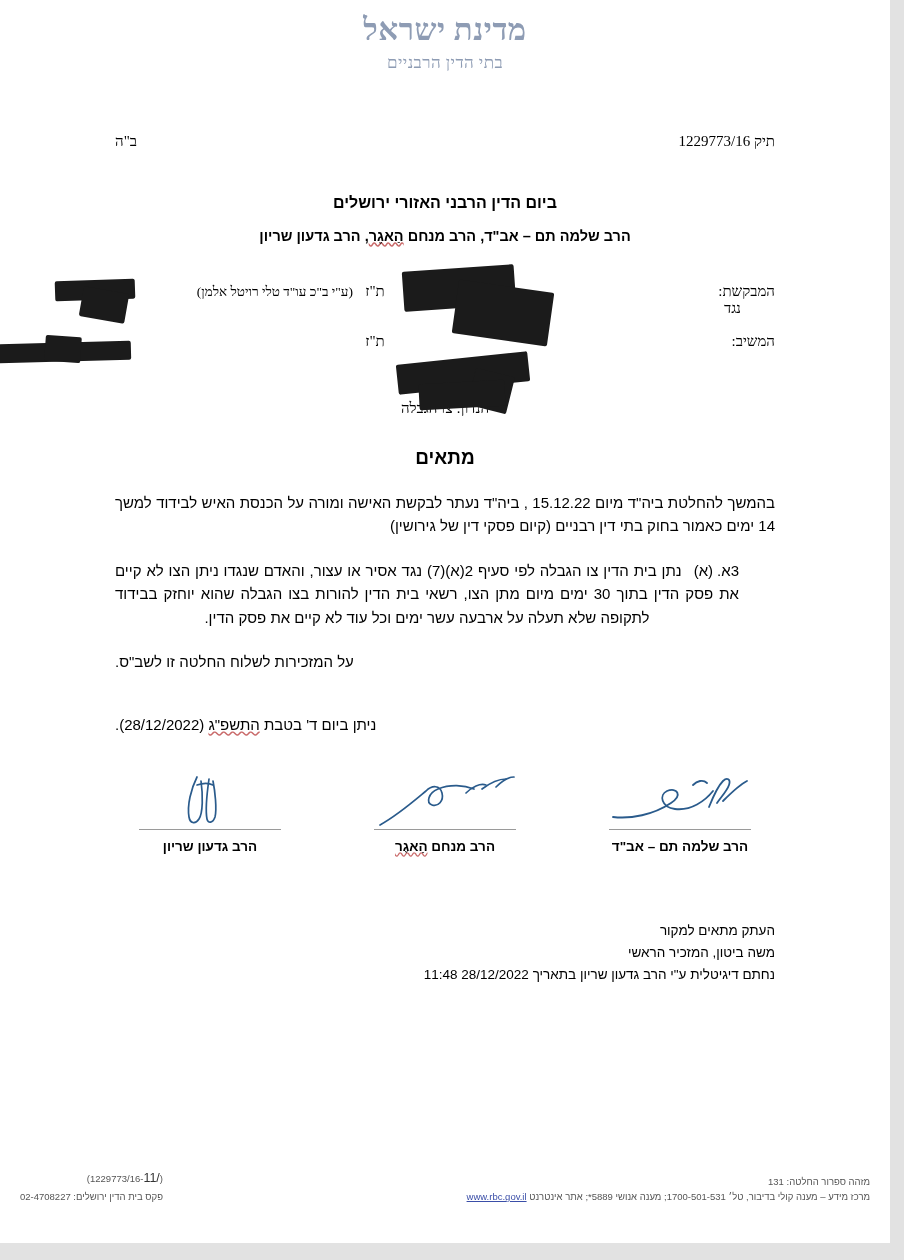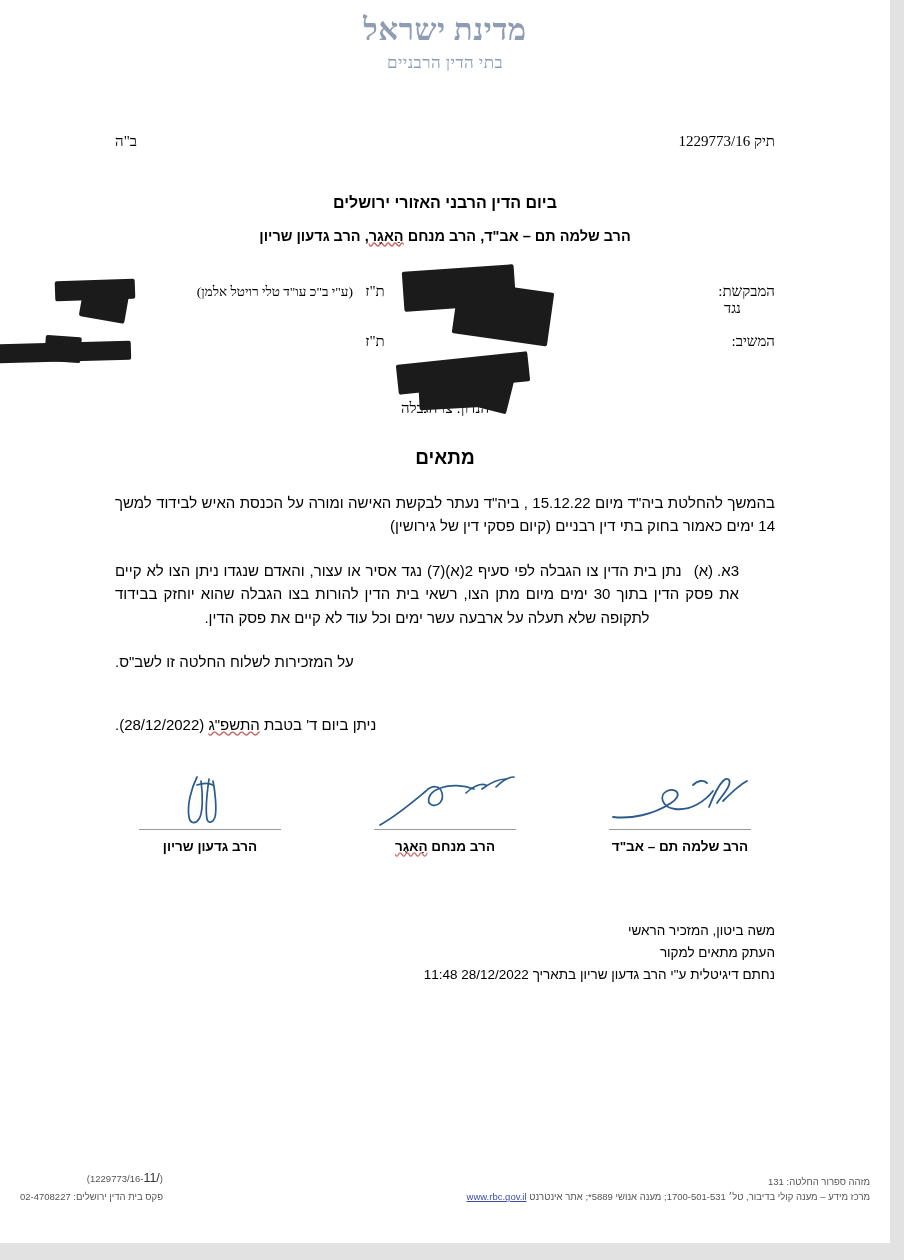--- a/index.html
+++ b/index.html
@@ -411,22 +411,22 @@
               <path d="M62 14 C 68 12, 74 12, 78 14"></path>
             </g>
           </svg>
         </div>
         <div class="sig-rule"></div>
         <div class="sig-name">הרב גדעון שריון</div>
       </div>
     </div>
 
     <div class="certify">
+      <div>העתק מתאים למקור</div>
       <div>משה ביטון, המזכיר הראשי</div>
-      <div>העתק מתאים למקור</div>
       <div>נחתם דיגיטלית ע"י הרב גדעון שריון בתאריך 28/12/2022 11:48</div>
     </div>
 
   </div>
 
   <div class="footer">
     <div class="footer-right">
       <div>מזהה ספרור החלטה: 131</div>
       <div>
         <span>מרכז מידע – מענה קולי בדיבור, טל׳ 1700-501-531; מענה אנושי 5889*; אתר אינטרנט</span>

